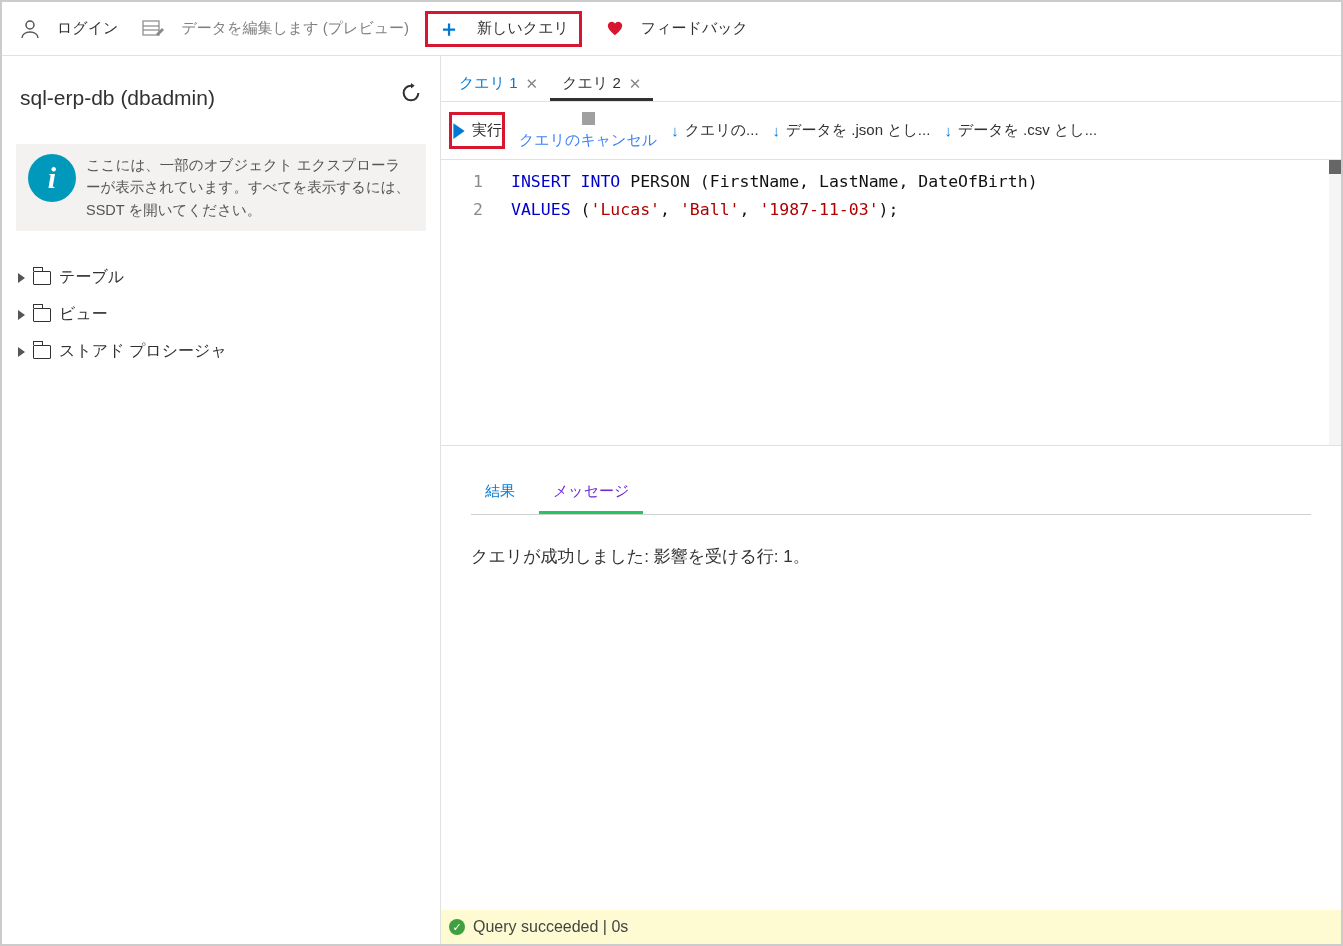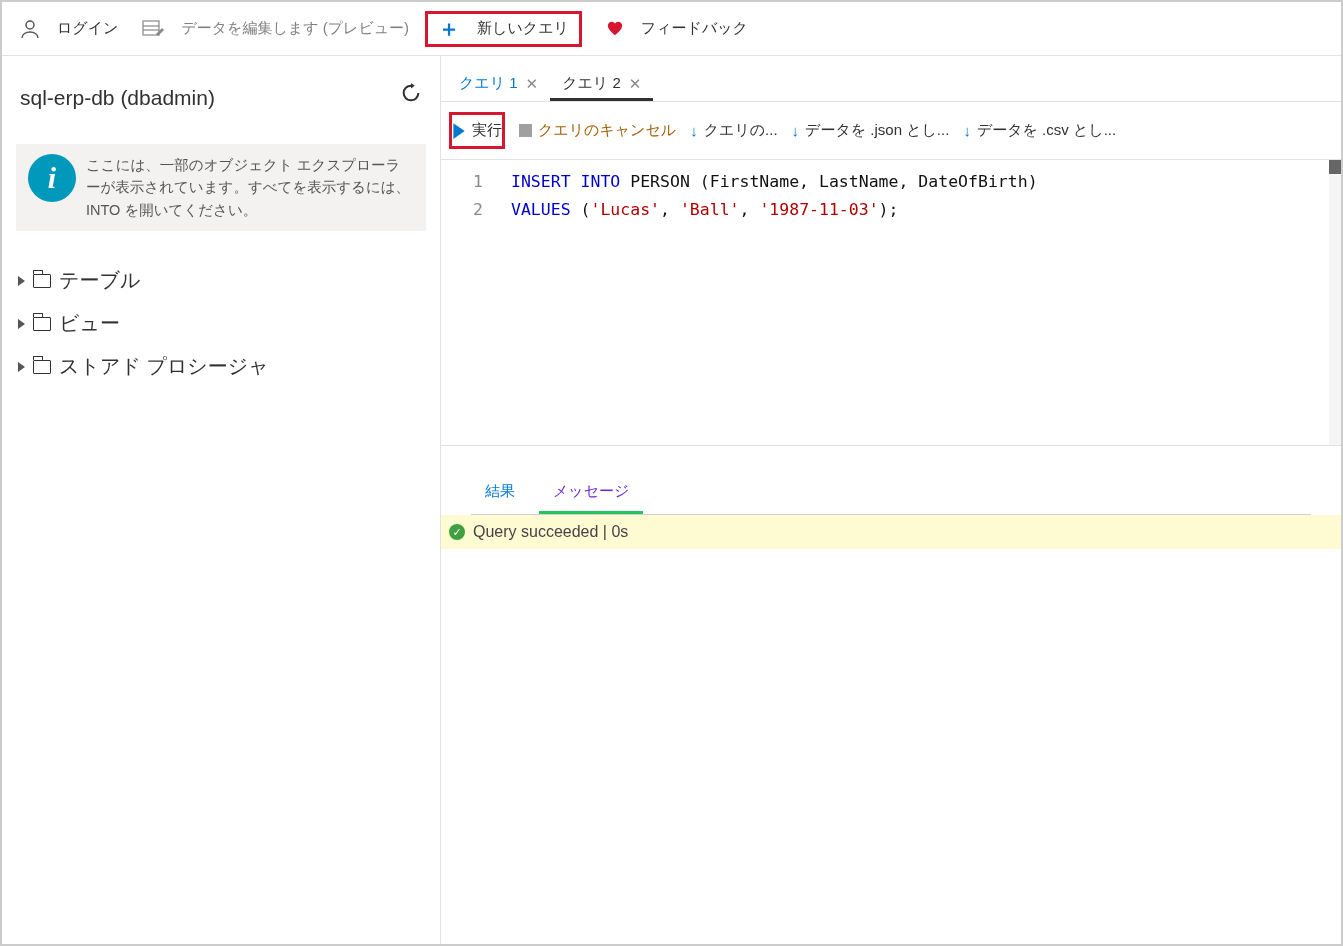--- a/index.html
+++ b/index.html
@@ -15,34 +15,34 @@
   .plus { color:#0078d4; font-weight:bold; font-size:22px; line-height:1;}
   .heart { color:#d7172f; }
   .body { flex:1; display:flex; min-height:0;}
   .sidebar { width:438px; border-right:0; display:flex; flex-direction:column; }
   .sb-head { display:flex; align-items:flex-end; justify-content:space-between; padding:26px 18px 10px 18px;}
   .sb-title { font-size:21px; }
   .refresh { font-size:22px; cursor:pointer;}
   .info-box { margin:24px 14px 18px 14px; background:#f3f2f1; display:flex; padding:10px 12px; gap:10px; color:#555; font-size:14.5px; line-height:1.55;}
   .info-icon-wrap { width:48px; height:48px; border-radius:50%; background:#0099bc; display:flex; align-items:center; justify-content:center; flex-shrink:0; color:#fff; font-family: Georgia, serif; font-style:italic; font-size:30px; font-weight:bold;}
   .tree { padding:10px 16px;}
-  .tree-node { display:flex; align-items:center; gap:8px; padding:8px 0; cursor:pointer; font-size:20px;}
+  .tree-node { display:flex; align-items:center; gap:8px; padding:8px 0; cursor:pointer; font-size:16px;}
   .caret { width:0; height:0; border-top:5px solid transparent; border-bottom:5px solid transparent; border-left:7px solid #555;}
   .folder { width:18px; height:14px; border:1.5px solid #323130; border-radius:1px; position:relative; }
   .folder::before { content:""; position:absolute; top:-5px; left:-1.5px; width:8px; height:3px; border:1.5px solid #323130; border-bottom:none; border-radius:1px 1px 0 0; background:#fff;}
   .main { flex:1; display:flex; flex-direction:column; border-left:1px solid #e1e1e1; min-width:0;}
   .tabs { display:flex; align-items:end; height:46px; border-bottom:1px solid #e1e1e1; padding:0 6px; gap:0;}
   .tab { display:flex; align-items:center; gap:8px; padding:10px 12px 8px 12px; cursor:pointer; color:#0078d4; }
   .tab.active { color:#323130; border-bottom:3px solid #323130; padding-bottom:5px;}
   .tab .x { color:#888; font-size:15px;}
   .toolbar { display:flex; align-items:center; height:58px; padding:0 8px; gap:14px; border-bottom:1px solid #e1e1e1;}
   .run { border:3px solid #d7172f; display:flex; align-items:center; gap:6px; padding:6px 0; cursor:pointer;}
   .run svg { fill:#0078d4;}
   .tool { display:flex; align-items:center; gap:6px; cursor:pointer; color:#323130;}
-  .tool.dim { color:#a16207;}
+  .tool.dim { color:#3b82f6;flex-direction:column;}
   .stop-sq { width:13px; height:13px; background:#a0a0a0;}
   .dl { color:#0078d4;}
   .editor { flex:0 0 286px; border-bottom:1px solid #e1e1e1; position:relative; overflow:hidden;}
   .ed-row { display:flex; font-family: Consolas, monospace; font-size:16.5px; line-height:28px;}
   .ln { width:60px; text-align:right; padding-right:18px; color:#8a8a8a; user-select:none;}
   .code { white-space:pre; padding-left:10px;}
   .kw { color:#0000cc;}
   .str { color:#b00000;}
   .plain { color:#111;}
   .ed-scroll { position:absolute; top:0; right:0; width:12px; height:100%; background:#f5f5f5;}
@@ -104,21 +104,21 @@
         <span class="sb-title">sql-erp-db (dbadmin)</span>
         <span class="refresh">
           <svg width="22" height="22" viewBox="0 0 24 24">
               <path d="M12 4 a8 8 0 1 0 8 8" fill="none" stroke="#323130" stroke-width="2.2"></path>
               <path d="M12 1 l0 6 l4 -3 z" fill="#323130"></path>
             </svg>
         </span>
       </div>
       <div class="info-box">
         <div class="info-icon-wrap">i</div>
-        <div>ここには、一部のオブジェクト エクスプローラーが表示されています。すべてを表示するには、INTO を開いてください。</div>
+        <div>ここには、一部のオブジェクト エクスプローラーが表示されています。すべてを表示するには、SSDT を開いてください。</div>
       </div>
       <div class="tree">
         <div class="tree-node">
           <span class="caret"></span>
           <span class="folder"></span>
           <span>テーブル</span>
         </div>
         <div class="tree-node">
           <span class="caret"></span>
           <span class="folder"></span>
@@ -185,20 +185,21 @@
         </div>
       </div>
 
       <div class="lower">
         <div class="lower-tabs">
           <div class="ltab-wrap">
             <div class="ltab">結果</div>
             <div class="ltab active">メッセージ</div>
           </div>
         </div>
+        <div class="message-area">クエリが成功しました: 影響を受ける行: 1。</div>
         <div class="status">
           <span class="check">✓</span>
           <span>Query succeeded | 0s</span>
         </div>
       </div>
 
     </div>
   </div>
 </div>
 

